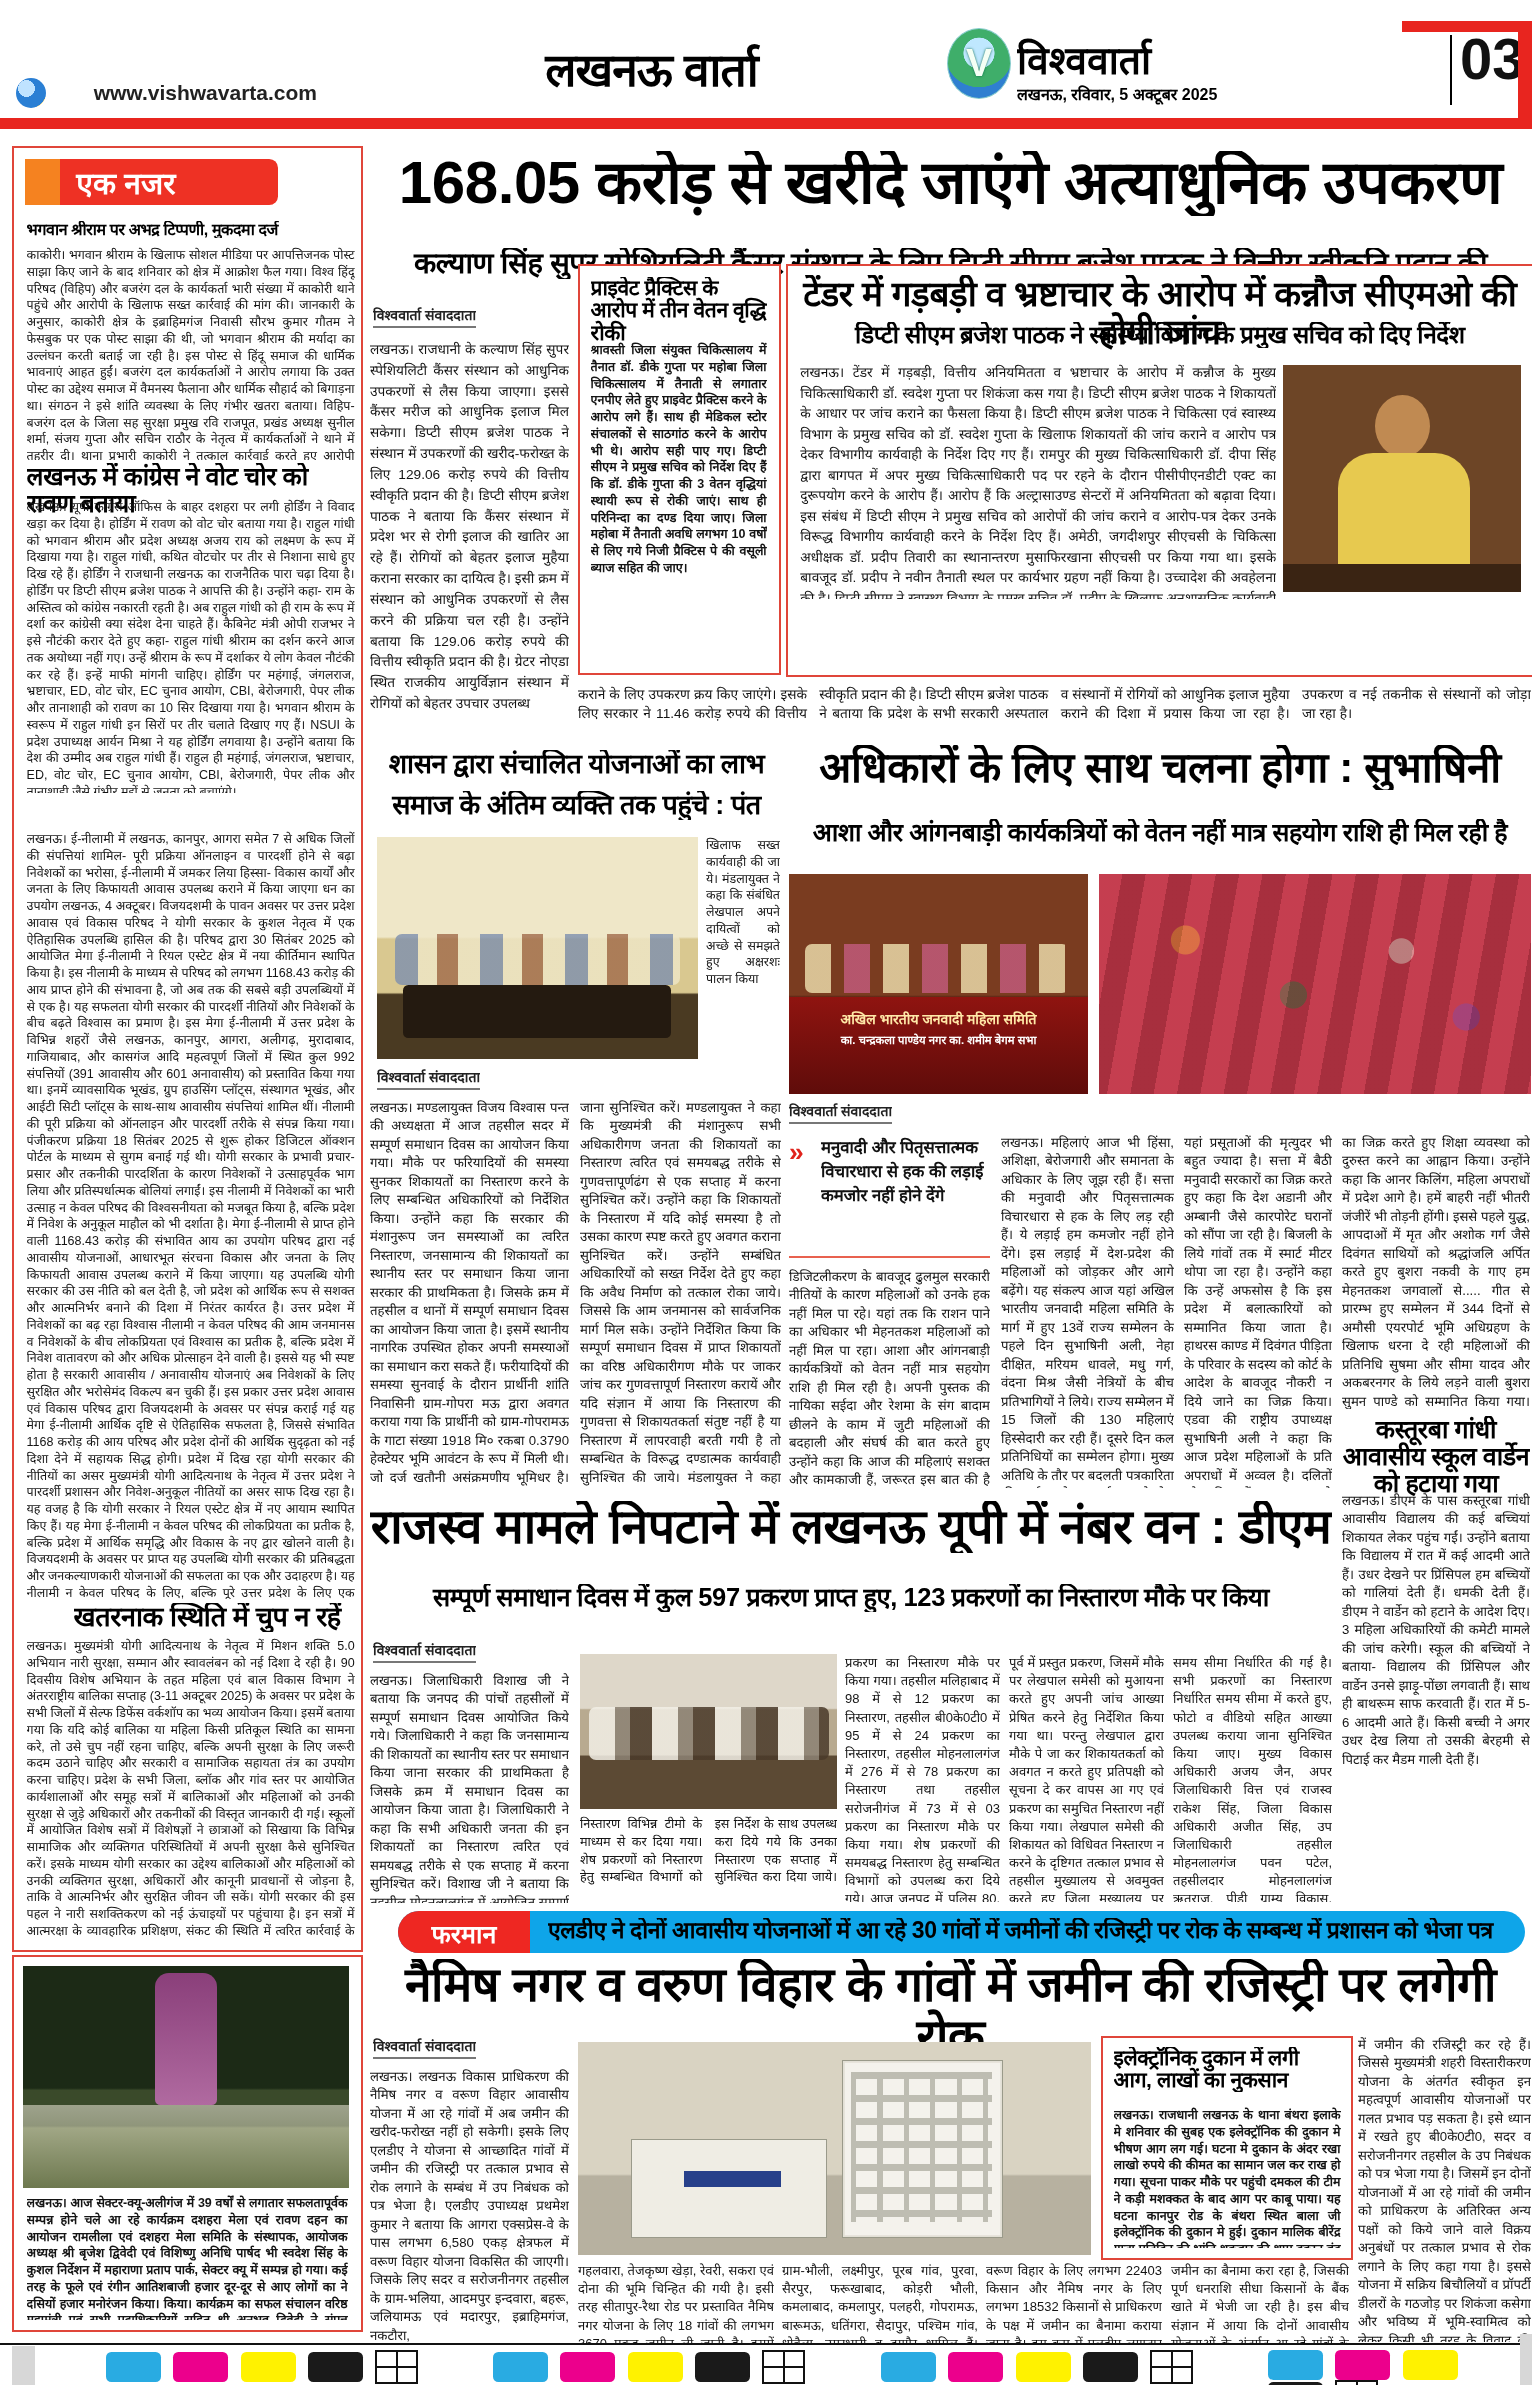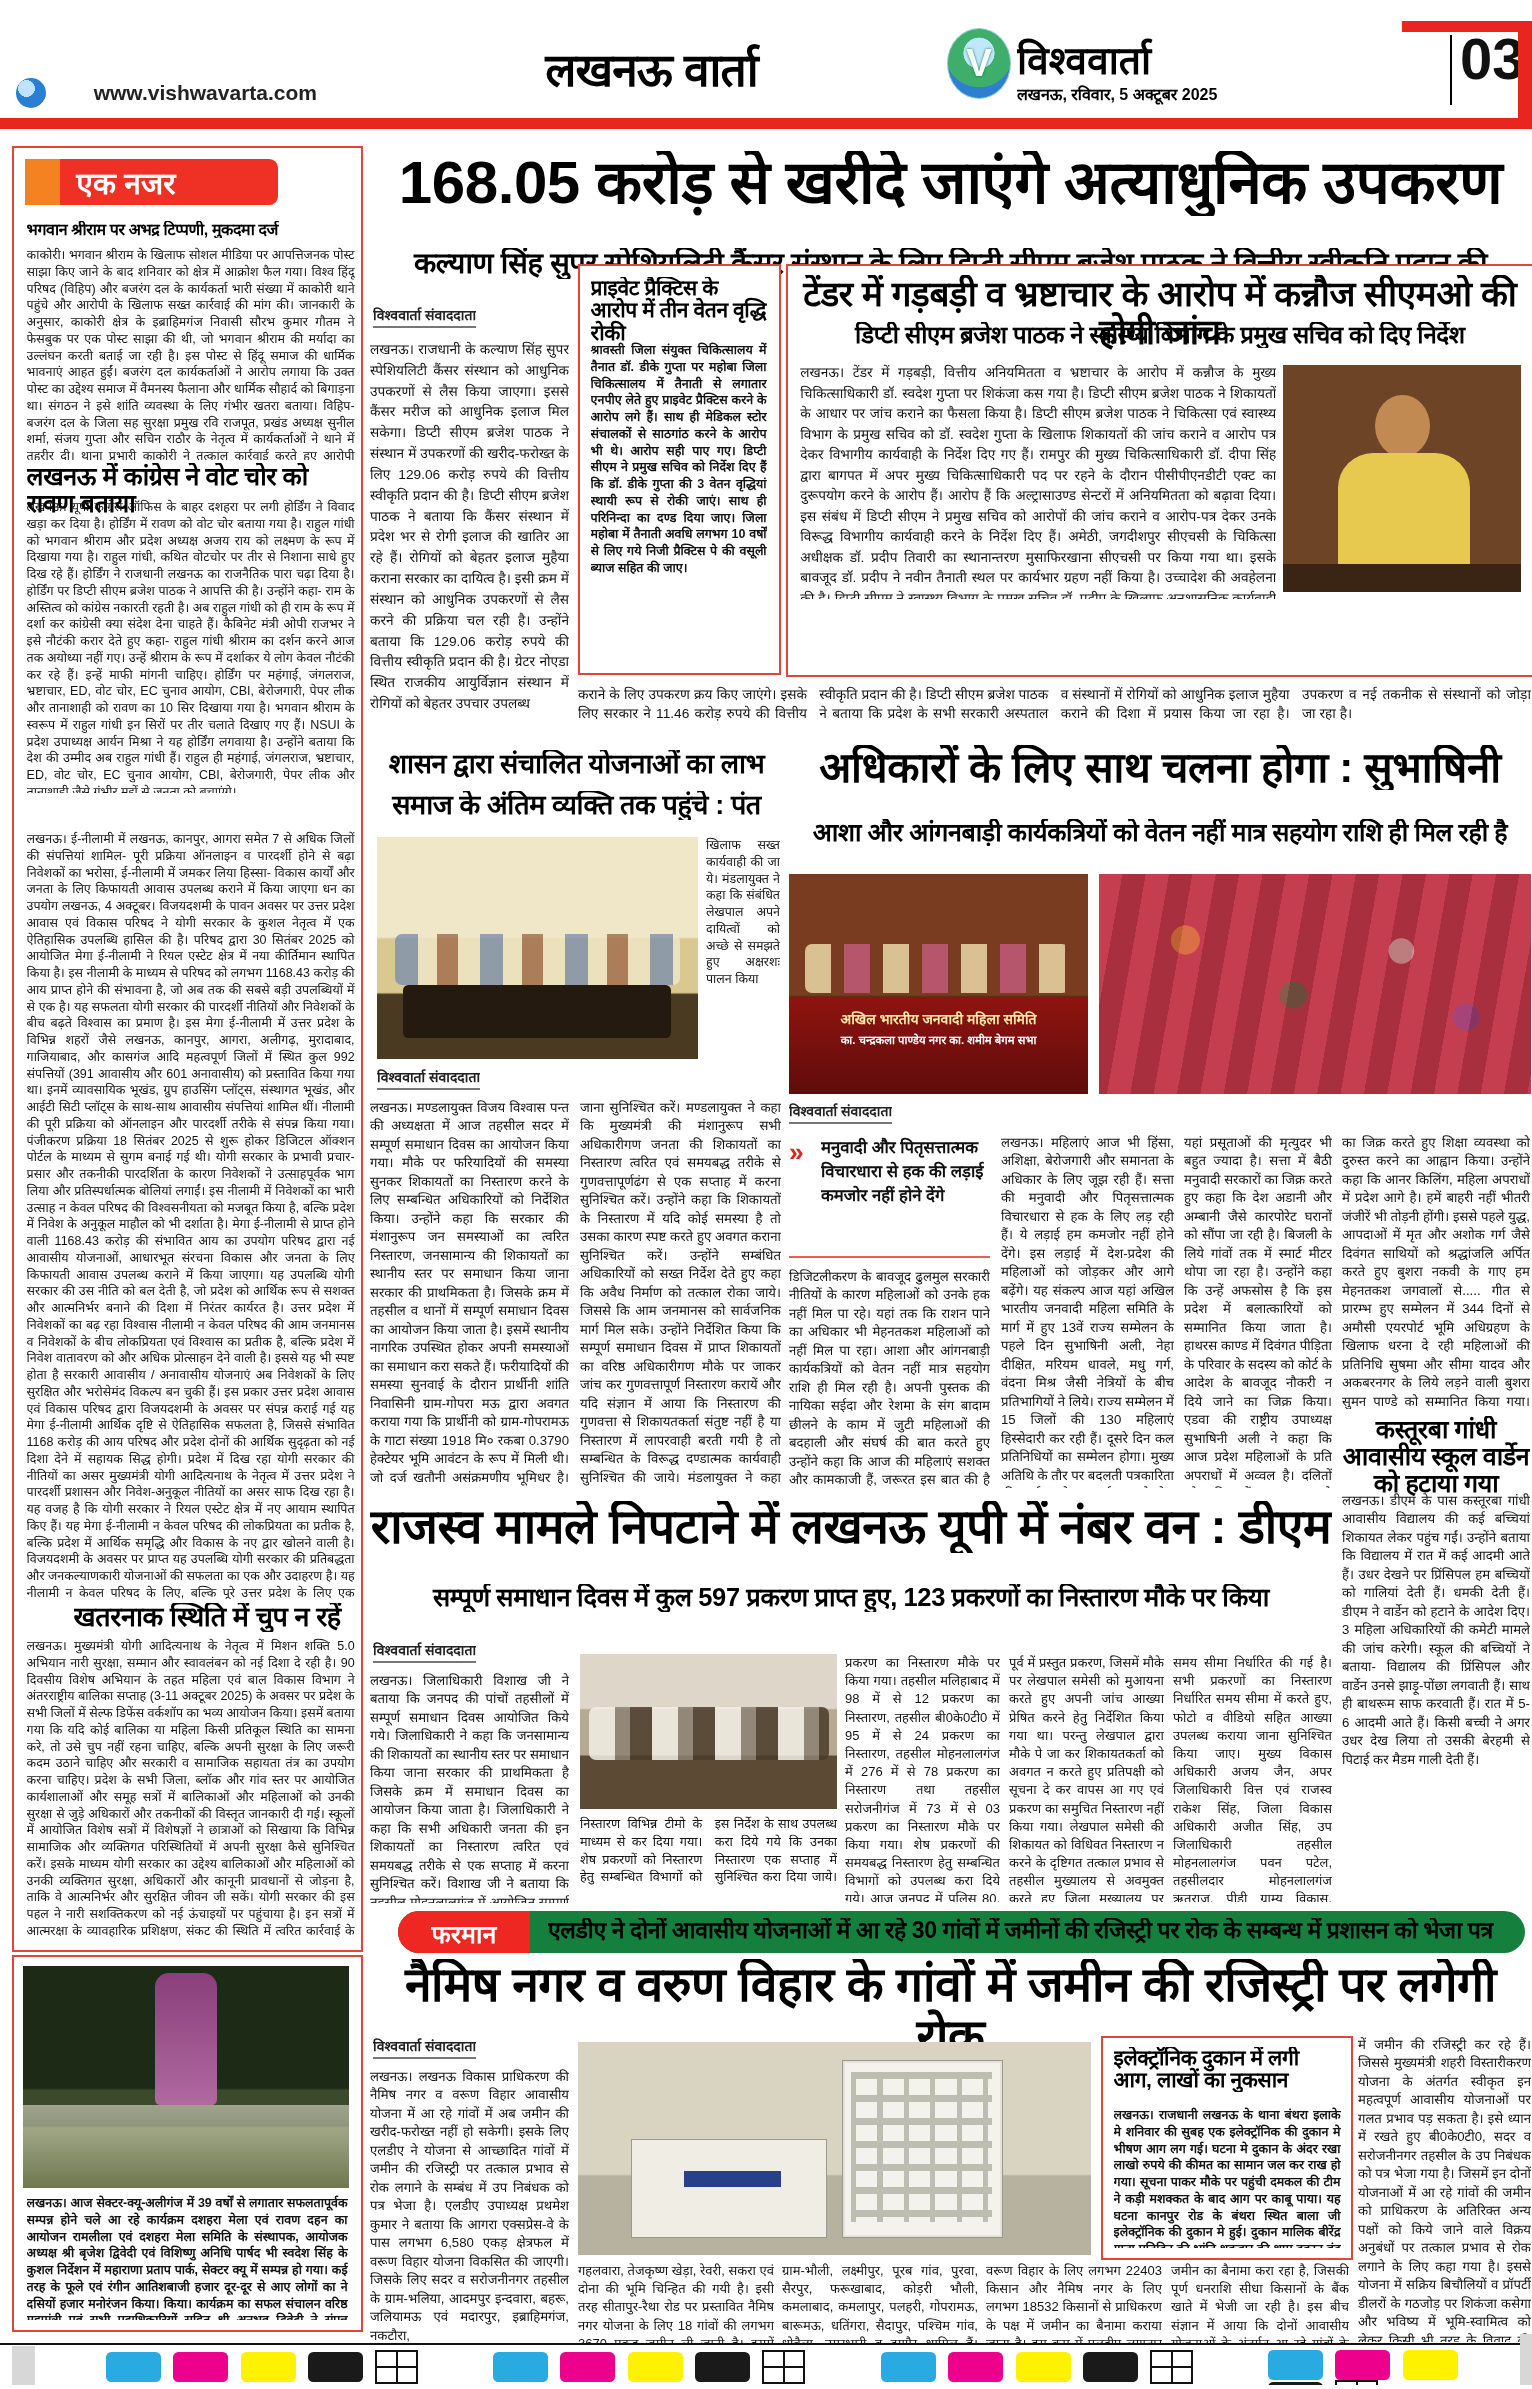--- a/index.html
+++ b/index.html
@@ -140,21 +140,21 @@
   <span class="abs byline" style="left:373px;top:1640px;">विश्ववार्ता संवाददाता</span>
   <div class="abs bt" style="left:370px;top:1672px;width:199px;height:231px;">लखनऊ। जिलाधिकारी विशाख जी ने बताया कि जनपद की पांचों तहसीलों में सम्पूर्ण समाधान दिवस आयोजित किये गये। जिलाधिकारी ने कहा कि जनसामान्य की शिकायतों का स्थानीय स्तर पर समाधान किया जाना सरकार की प्राथमिकता है जिसके क्रम में समाधान दिवस का आयोजन किया जाता है। जिलाधिकारी ने कहा कि सभी अधिकारी जनता की इन शिकायतों का निस्तारण त्वरित एवं समयबद्ध तरीके से एक सप्ताह में करना सुनिश्चित करें। विशाख जी ने बताया कि तहसील मोहनलालगंज में आयोजित सम्पूर्ण समाधान दिवस में कुल 276 प्रकरण प्राप्त हुये, जिसमें से 78 प्रकरणों का</div>
   <div class="abs photo" style="left:580px;top:1654px;width:257px;height:155px;background:linear-gradient(180deg,#ded7c9 0 35%,#b8aa90 36% 65%,#5c4a34 66%);">
     <div class="abs" style="left:8.8px;top:53px;width:240px;height:53px;background:repeating-linear-gradient(90deg,#f2efe6 0 26.4px,#8c8274 26.4px 41px,#4a3a2a 41px 63px);opacity:.85;border-radius:7px;"></div>
   </div>
   <div class="abs bt" style="left:580px;top:1816px;width:257px;height:86px;column-count:2;column-gap:12.3px;font-size:12.7px;">निस्तारण विभिन्न टीमो के माध्यम से कर दिया गया। शेष प्रकरणों को निस्तारण हेतु सम्बन्धित विभागों को इस निर्देश के साथ उपलब्ध करा दिये गये कि उनका निस्तारण एक सप्ताह में सुनिश्चित करा दिया जाये। उन्होने बताया कि आज के सम्पूर्ण समाधान दिवसो में तहसील सदर में 55 में से 06</div>
   <div class="abs bt" style="left:845px;top:1654px;width:155px;height:248px;font-size:13px;">प्रकरण का निस्तारण मौके पर किया गया। तहसील मलिहाबाद में 98 में से 12 प्रकरण का निस्तारण, तहसील बी0के0टी0 में 95 में से 24 प्रकरण का निस्तारण, तहसील मोहनलालगंज में 276 में से 78 प्रकरण का निस्तारण तथा तहसील सरोजनीगंज में 73 में से 03 प्रकरण का निस्तारण मौके पर किया गया। शेष प्रकरणों की समयबद्ध निस्तारण हेतु सम्बन्धित विभागों को उपलब्ध करा दिये गये। आज जनपद में पुलिस 80, राजस्व एवम पुलिस संयुक्त 27, राजस्व 316, विकास 30, शिक्षा 09, स्वास्थ्य 11, समाज कल्याण 17 तथा अन्य 107 प्रार्थना पत्र प्राप्त हुए है। समाधान दिवस के दौरान जनता दर्शन में</div>
   <div class="abs bt" style="left:1009px;top:1654px;width:155px;height:248px;font-size:13px;">पूर्व में प्रस्तुत प्रकरण, जिसमें मौके पर लेखपाल समेसी को मुआयना करते हुए अपनी जांच आख्या प्रेषित करने हेतु निर्देशित किया गया था। परन्तु लेखपाल द्वारा मौके पे जा कर शिकायतकर्ता को अवगत न करते हुए प्रतिपक्षी को सूचना दे कर वापस आ गए एवं प्रकरण का समुचित निस्तारण नहीं किया गया। लेखपाल समेसी की शिकायत को विधिवत निस्तारण न करने के दृष्टिगत तत्काल प्रभाव से तहसील मुख्यालय से अवमुक्त करते हुए जिला मुख्यालय पर सम्बद्ध करने के निर्देश दिए गए। समाधान दिवस के दौरान जिलाधिकारी द्वारा सभी जिला स्तरीय अधिकारियों को निर्देश दिए गए की आज जो भी प्रकरण प्राप्त हुए है उनके निस्तारण के लिए</div>
   <div class="abs bt" style="left:1173px;top:1654px;width:159px;height:248px;font-size:13px;">समय सीमा निर्धारित की गई है। सभी प्रकरणों का निस्तारण निर्धारित समय सीमा में करते हुए, फोटो व वीडियो सहित आख्या उपलब्ध कराया जाना सुनिश्चित किया जाए। मुख्य विकास अधिकारी अजय जैन, अपर जिलाधिकारी वित्त एवं राजस्व राकेश सिंह, जिला विकास अधिकारी अजीत सिंह, उप जिलाधिकारी तहसील मोहनलालगंज पवन पटेल, तहसीलदार मोहनलालगंज ऋतुराज, पीडी ग्राम्य विकास, पुलिस, समाज कल्याण सहित विभिन्न स्तरों के अधिकारी व कर्मचारीगण उपस्थित रहे।</div>
 
-  <div class="abs" style="left:398px;top:1911px;width:1127px;height:42px;background:#15803d;border-radius:21px;">
+  <div class="abs" style="left:398px;top:1911px;width:1127px;height:42px;background:#0ea5e9;border-radius:21px;">
     <div class="abs" style="left:0;top:0;width:132px;height:42px;background:#ee2722;">
       <span class="center" style="display:block;color:#fff;font-size:25px;font-weight:800;padding-top:5.3px;">फरमान</span>
     </div>
     <div class="abs hl" style="left:150px;top:7px;width:969px;font-size:23px;font-weight:700;">एलडीए ने दोनों आवासीय योजनाओं में आ रहे 30 गांवों में जमीनों की रजिस्ट्री पर रोक के सम्बन्ध में प्रशासन को भेजा पत्र</div>
   </div>
 
   <div class="abs hl center" style="left:370px;top:1959px;width:1161px;font-size:48px;">नैमिष नगर व वरुण विहार के गांवों में जमीन की रजिस्ट्री पर लगेगी रोक</div>
   <span class="abs byline" style="left:373px;top:2036px;">विश्ववार्ता संवाददाता</span>
   <div class="abs bt" style="left:370px;top:2068px;width:199px;height:275px;">लखनऊ। लखनऊ विकास प्राधिकरण की नैमिष नगर व वरूण विहार आवासीय योजना में आ रहे गांवों में अब जमीन की खरीद-फरोख्त नहीं हो सकेगी। इसके लिए एलडीए ने योजना से आच्छादित गांवों में जमीन की रजिस्ट्री पर तत्काल प्रभाव से रोक लगाने के सम्बंध में उप निबंधक को पत्र भेजा है। एलडीए उपाध्यक्ष प्रथमेश कुमार ने बताया कि आगरा एक्सप्रेस-वे के पास लगभग 6,580 एकड़ क्षेत्रफल में वरूण विहार योजना विकसित की जाएगी। जिसके लिए सदर व सरोजनीनगर तहसील के ग्राम-भलिया, आदमपुर इन्दवारा, बहरू, जलियामऊ एवं मदारपुर, इब्राहिमगंज, नकटौरा,</div>
 

